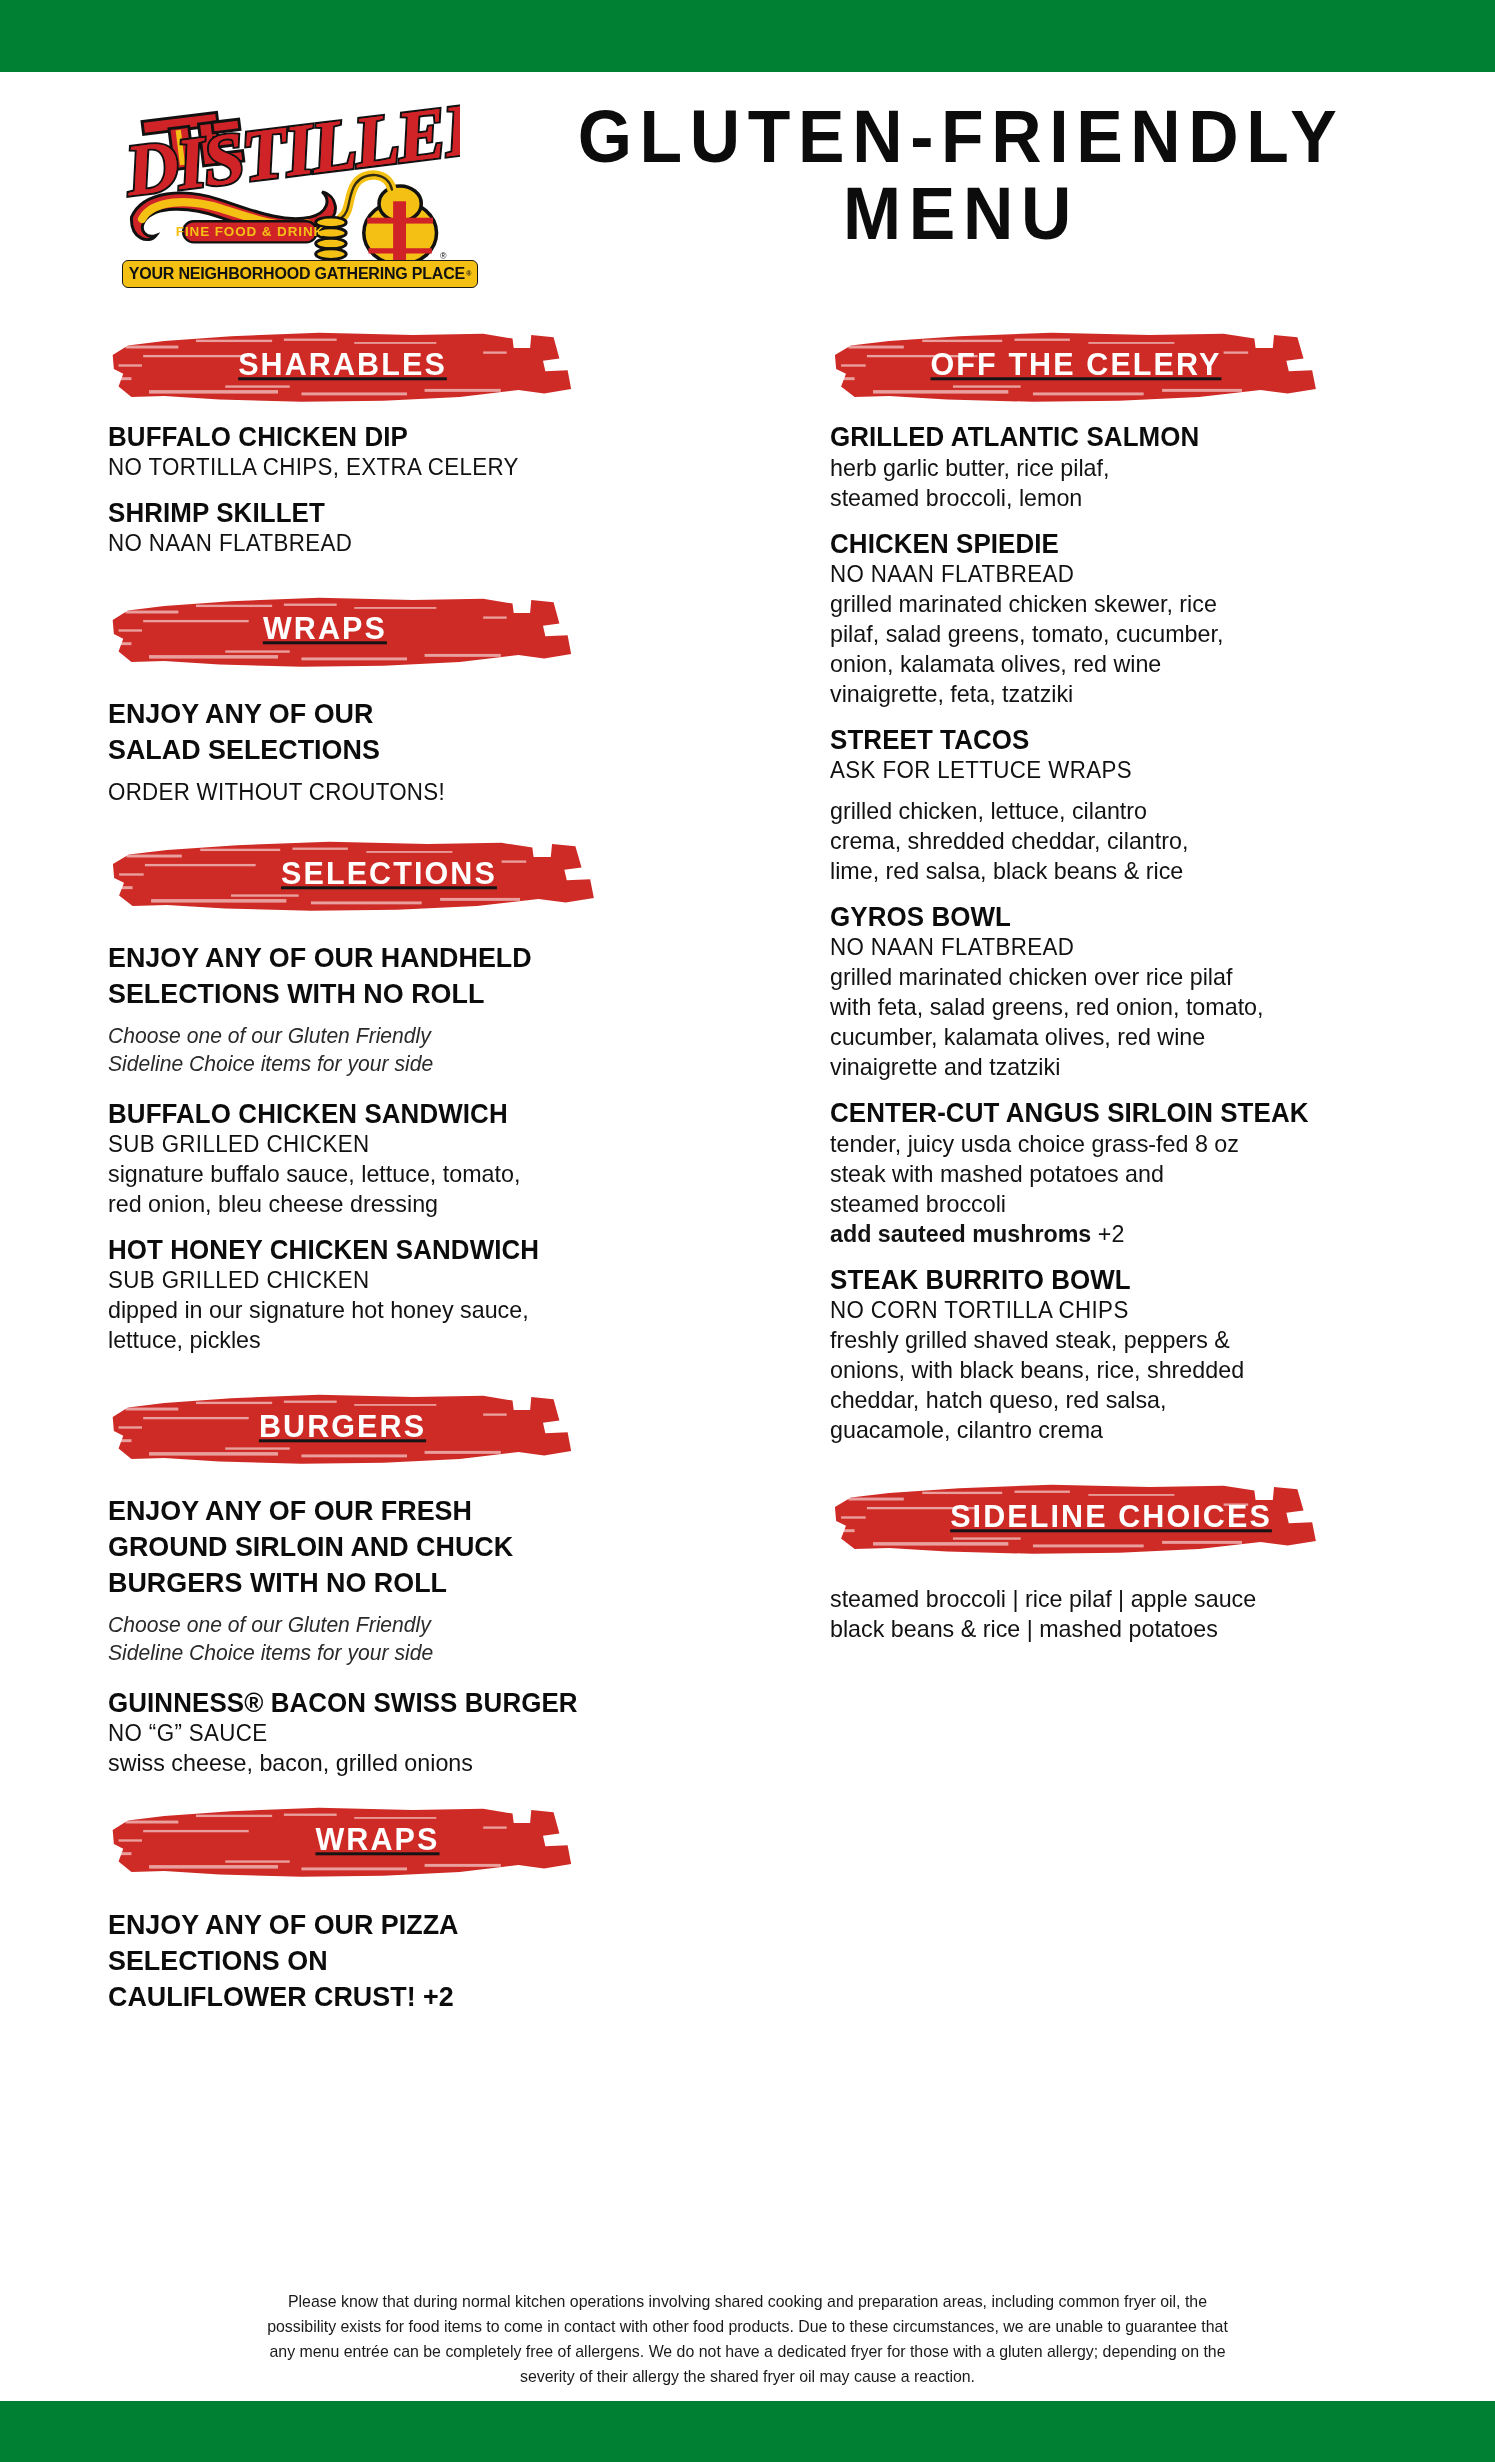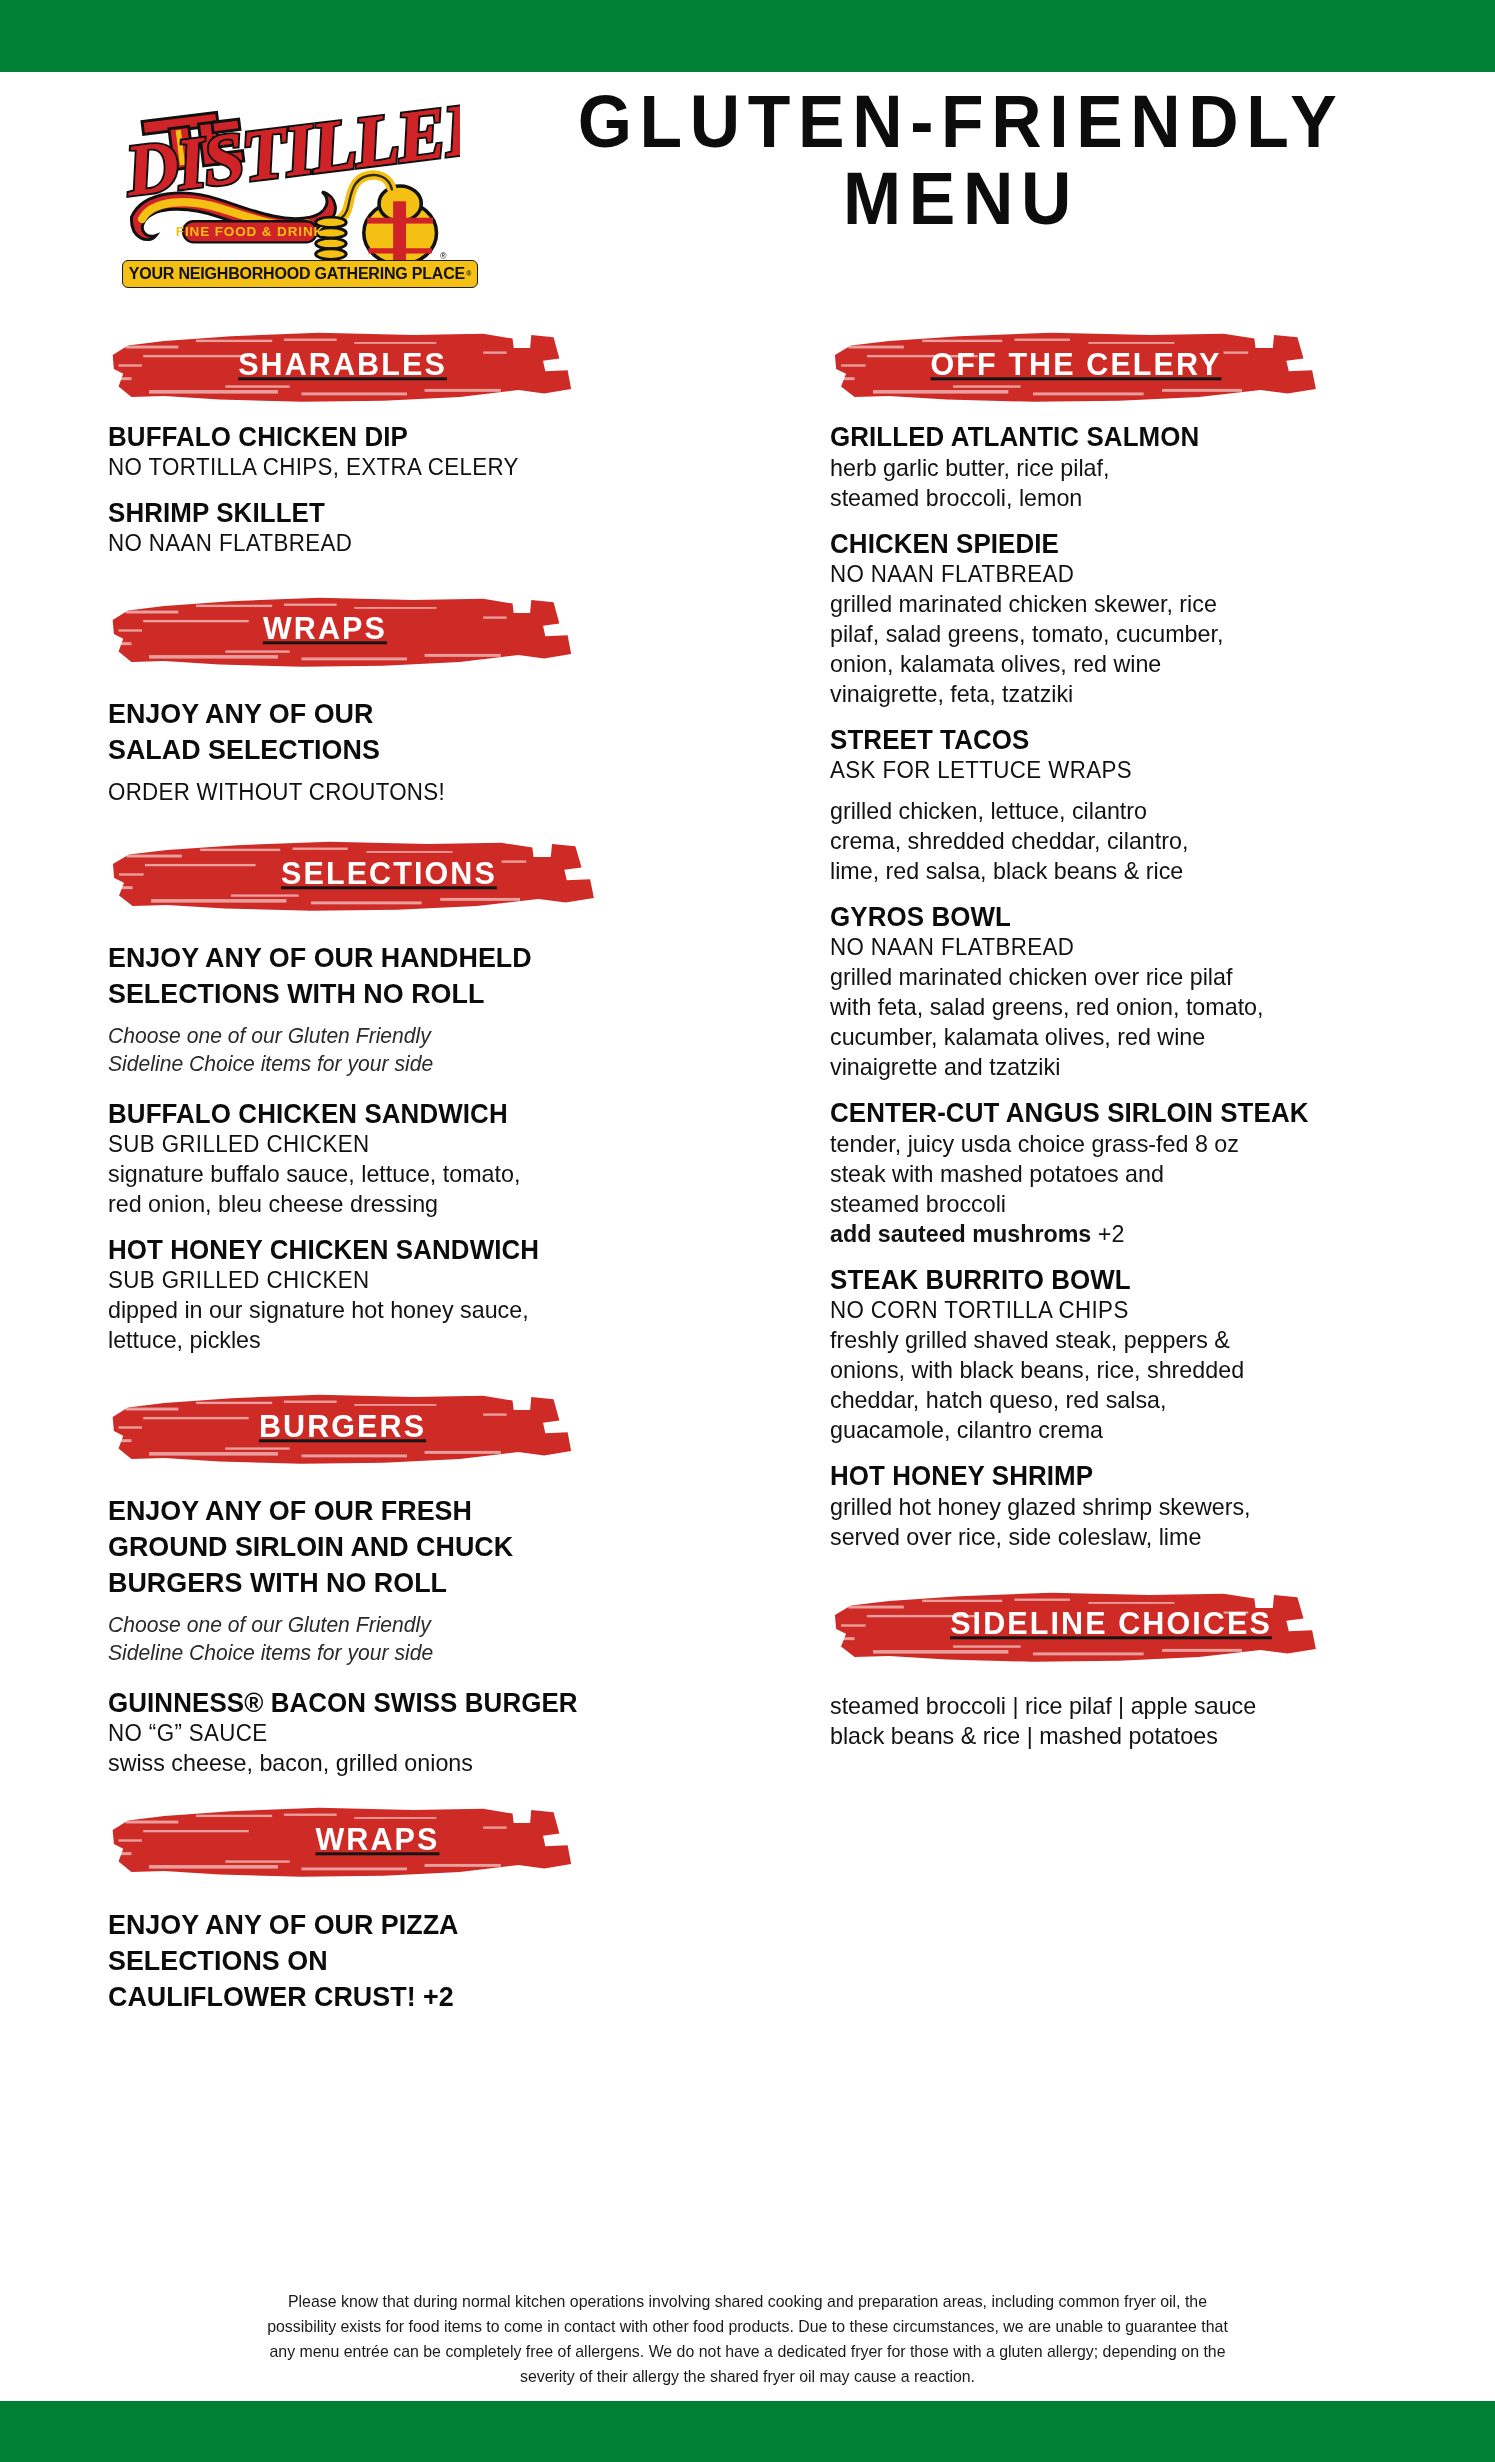--- a/index.html
+++ b/index.html
@@ -40,21 +40,21 @@
   }
   .logo-tagline span {
     font-family:"Liberation Sans", sans-serif;
     font-weight:700; font-size:16px; letter-spacing:-0.2px;
     color:#111; white-space:nowrap;
     transform:scaleX(1.0);
   }
   .logo-tagline .reg { font-size:7px; vertical-align:super; margin-left:1.2px; }
 
   .title-block {
-    position:absolute; left:492px; top:1px; width:938px;
+    position:absolute; left:492px; top:16px; width:938px;
     text-align:center;
   }
   .title-line {
     font-family:"Liberation Sans Narrow","Liberation Sans", sans-serif;
     font-weight:700;
     font-size:75px;
     line-height:77px;
     letter-spacing:8.2px;
     color:#0c0c0c;
     transform:scaleX(0.93);
@@ -501,27 +501,20 @@
     <div class="item-name">STEAK BURRITO BOWL</div>
     <div class="item-note">NO CORN TORTILLA CHIPS</div>
     <div class="item-desc">
       <div>freshly grilled shaved steak, peppers &amp;</div>
       <div>onions, with black beans, rice, shredded</div>
       <div>cheddar, hatch queso, red salsa,</div>
       <div>guacamole, cilantro crema</div>
     </div>
   </div>
 
-  <div class="item">
-    <div class="item-name">HOT HONEY SHRIMP</div>
-    <div class="item-desc">
-      <div>grilled hot honey glazed shrimp skewers,</div>
-      <div>served over rice, side coleslaw, lime</div>
-    </div>
-  </div>
 
   <div class="gap-m"></div>
 
   <div class="banner w-mid off-center">
     <svg viewBox="0 0 800 140" preserveAspectRatio="none">
       <path d="M8,46 L34,30 L96,22 L210,14 L360,8 L520,12 L640,10 L690,18 L692,34 L720,34 L722,12 L760,16 L770,52 L742,56 L746,74 L784,72 L790,104 L744,112 L700,106 L600,118 L470,124 L330,126 L190,122 L96,116 L40,118 L18,100 L26,78 L10,70 Z" fill="#CF2B26"></path>
       <g fill="#ffffff" opacity="0.55">
         <rect x="30" y="30" width="90" height="5"></rect>
           <rect x="150" y="20" width="130" height="4"></rect>
         <rect x="60" y="46" width="180" height="4"></rect>

